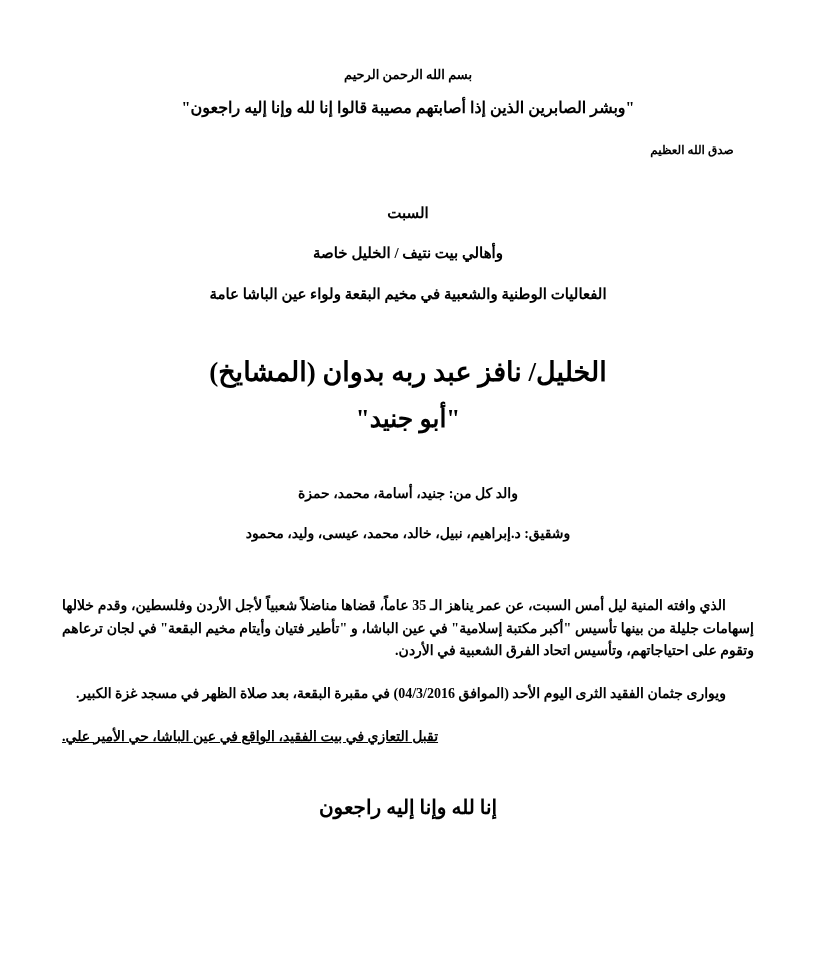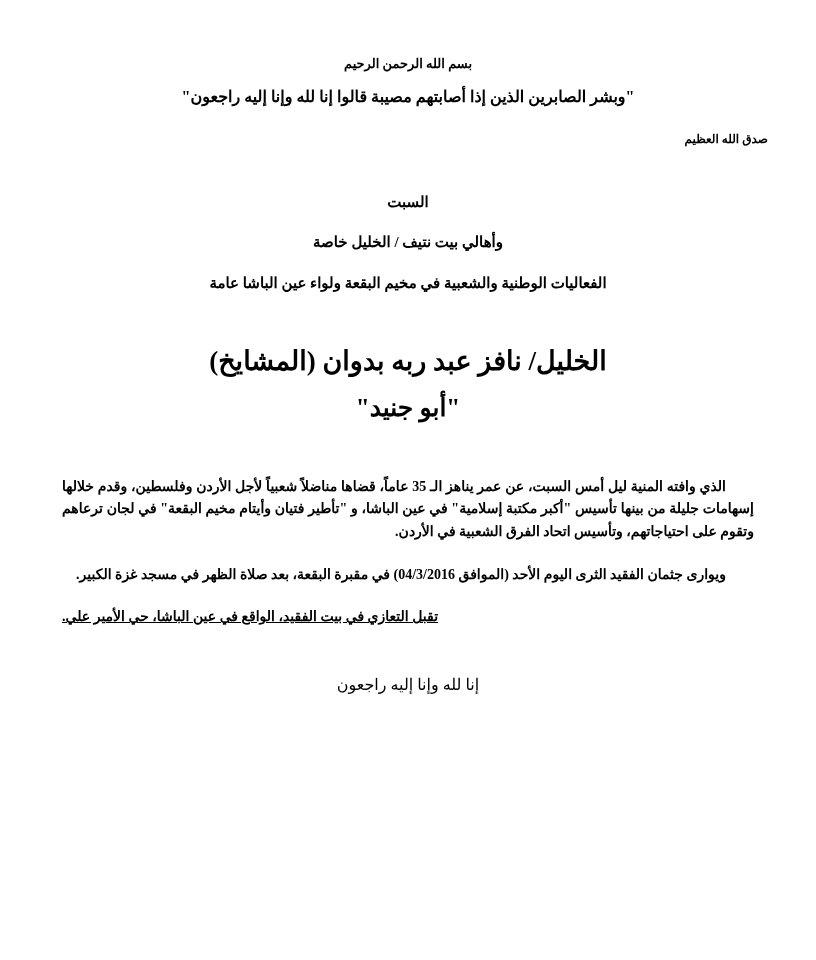--- a/index.html
+++ b/index.html
@@ -12,21 +12,21 @@
     height: 960px;
     font-family: "Liberation Serif", "DejaVu Serif", serif;
     color: #000000;
     overflow: hidden;
   }
   .page {
     position: relative;
     width: 816px;
     height: 960px;
     box-sizing: border-box;
-    padding: 4px 48px;
+    padding: 15px 48px;
     direction: rtl;
     margin-left: 48px;
   }
 
   
   .bismillah {
     text-align: center;
     font-size: 13px;
     font-weight: bold;
     line-height: 1.2;
@@ -34,21 +34,21 @@
   }
   .verse {
     text-align: center;
     font-size: 16px;
     font-weight: bold;
     line-height: 1.35;
     padding-top: 14px;
   }
   .sadaqa-row {
     display: block;
-    text-align: right;
+    text-align: center;
     padding-top: 22px;
     padding-left: 0;
   }
   .sadaqa {
     display: inline-block;
     font-size: 12px;
     font-weight: bold;
     margin-right: 0;
     margin-left: 568px;
   }
@@ -122,22 +122,22 @@
   .para.center-ish {
     text-align: left;
     text-indent: 0;
     text-decoration: underline;
   }
 
   
   .closing {
     text-align: center;
     padding-top: 46px;
-    font-size: 16px;
-    font-weight: normal;
+    font-size: 20px;
+    font-weight: bold;
     line-height: 1.3;
   }
 </style>
 </head>
 <body>
 
 <div class="page">
 
   <div>
     <div class="bismillah">بسم الله الرحمن الرحيم</div>
@@ -153,20 +153,24 @@
     <div class="announce-verb">السبت</div>
     <div class="announce-line">وأهالي بيت نتيف / الخليل خاصة</div>
     <div class="announce-line">الفعاليات الوطنية والشعبية في مخيم البقعة ولواء عين الباشا عامة</div>
   </div>
 
   <div class="name-block">
     <div class="name-main">الخليل/ نافز عبد ربه بدوان (المشايخ)</div>
     <div class="name-kunya">"أبو جنيد"</div>
   </div>
 
+  <div class="relations">
+    <div class="relation-line">والد كل من: جنيد، أسامة، محمد، حمزة</div>
+    <div class="relation-line">وشقيق: د.إبراهيم، نبيل، خالد، محمد، عيسى، وليد، محمود</div>
+  </div>
 
   <div class="body-block">
     <p class="para">الذي وافته المنية ليل أمس السبت، عن عمر يناهز الـ 35 عاماً، قضاها مناضلاً شعبياً لأجل الأردن وفلسطين، وقدم خلالها إسهامات جليلة من بينها تأسيس "أكبر مكتبة إسلامية" في عين الباشا، و "تأطير فتيان وأيتام مخيم البقعة" في لجان ترعاهم وتقوم على احتياجاتهم، وتأسيس اتحاد الفرق الشعبية في الأردن.</p>
     <p class="para">ويوارى جثمان الفقيد الثرى اليوم الأحد (الموافق 04/3/2016) في مقبرة البقعة، بعد صلاة الظهر في مسجد غزة الكبير.</p>
     <p class="para center-ish">تقبل التعازي في بيت الفقيد، الواقع في عين الباشا، حي الأمير علي.</p>
   </div>
 
   <div class="closing">إنا لله وإنا إليه راجعون</div>
 
 </div>

